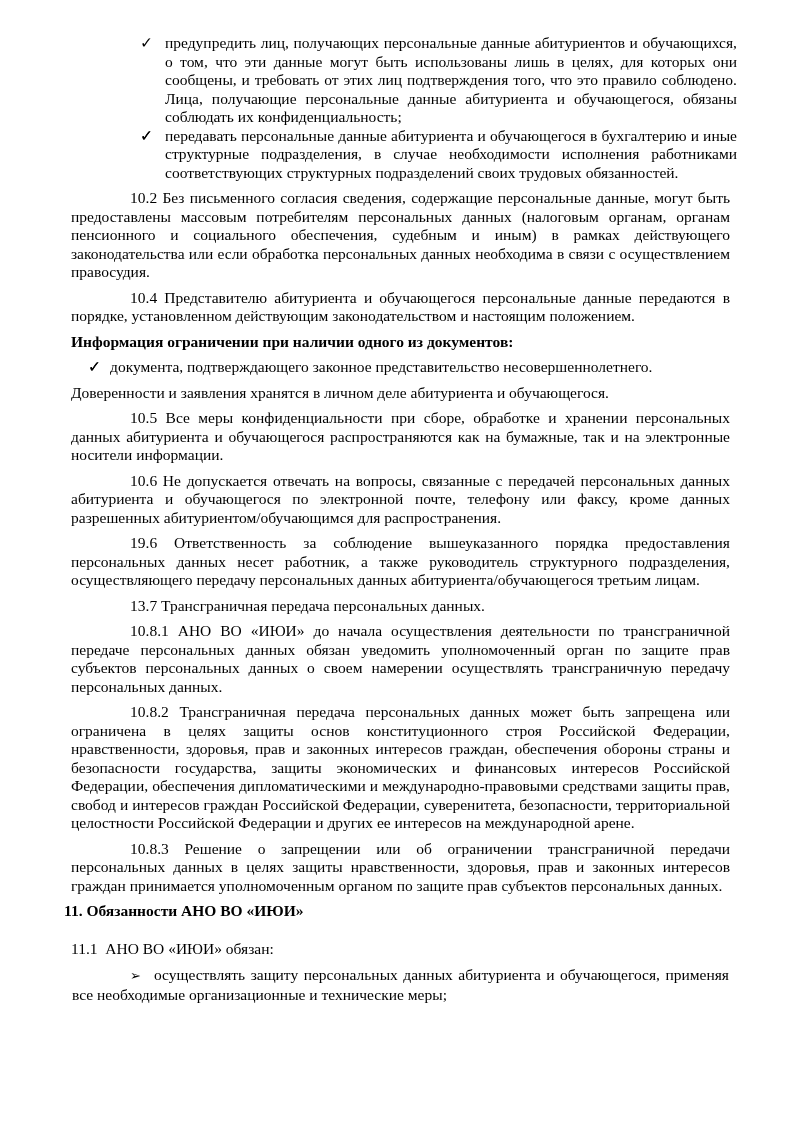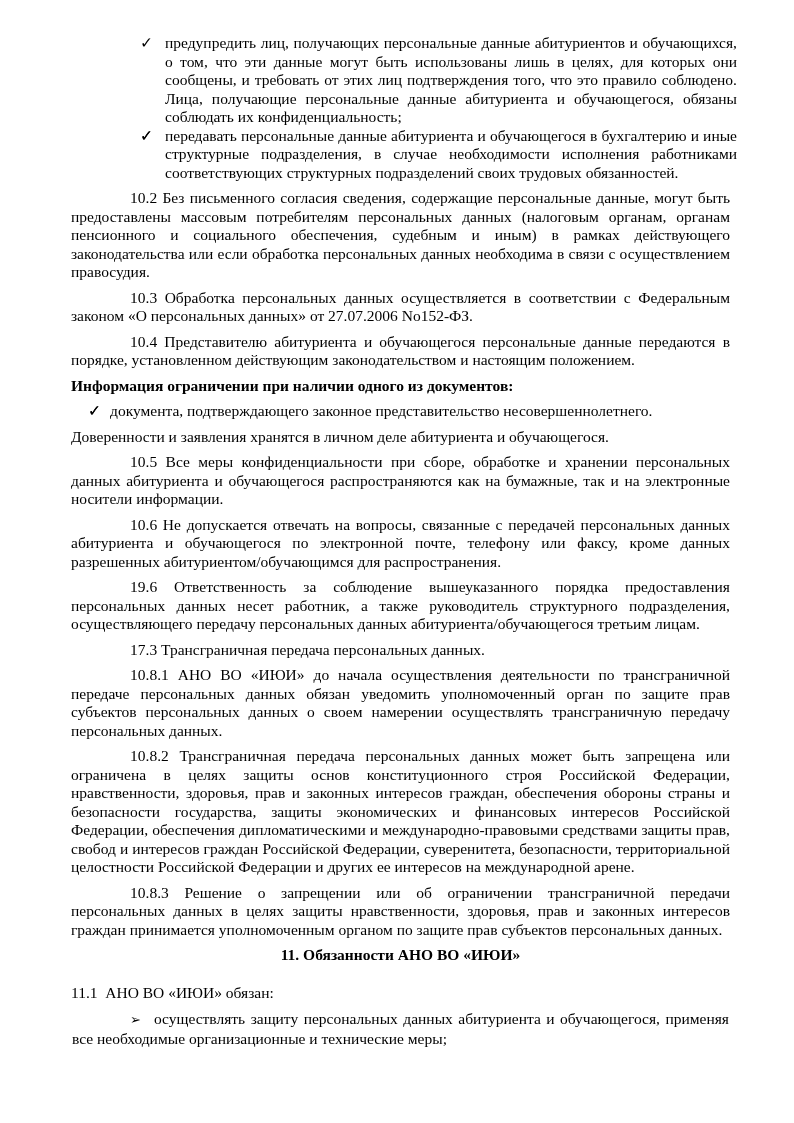--- a/index.html
+++ b/index.html
@@ -43,21 +43,21 @@
     top: 0;
   }
   .checklist-inner .check-item {
     padding-left: 46px;
   }
   .checklist-inner .check-item .marker {
     left: 24px;
   }
   .heading-center {
     margin: 7px 0 19px 0;
-    text-align: center;
+    text-align: left;
     font-weight: bold;
     text-indent: 0;
   }
   .pre {
     white-space: pre-wrap;
   }
   .arrow-item {
     margin: 8px;
     text-align: justify;
     text-indent: 29px;
@@ -81,41 +81,40 @@
     <div class="check-item">
       <span class="marker">✓</span>
     </div>
     <div class="check-item">
       <span class="marker">✓</span>
       <span>передавать персональные данные абитуриента и обучающегося в бухгалтерию и иные структурные подразделения, в случае необходимости исполнения работниками соответствующих структурных подразделений своих трудовых обязанностей.</span>
     </div>
   </div>
 
   <p class="para">10.2 Без письменного согласия сведения, содержащие персональные данные, могут быть предоставлены массовым потребителям персональных данных (налоговым органам, органам пенсионного и социального обеспечения, судебным и иным) в рамках действующего законодательства или если обработка персональных данных необходима в связи с осуществлением правосудия.</p>
-  <p class="para">10.3 Обработка персональных данных осуществляется в соответствии с Федеральным законом «О персональных данных» от 27.07.2006 No152-ФЗ.</p>
   <p class="para">10.4 Представителю абитуриента и обучающегося персональные данные передаются в порядке, установленном действующим законодательством и настоящим положением.</p>
 
   <p class="para flush bold">Информация ограничении при наличии одного из документов:</p>
 
   <div class="checklist checklist-inner">
     <div class="check-item">
       <span class="marker">✓</span>
     </div>
     <div class="check-item">
       <span class="marker">✓</span>
       <span>документа, подтверждающего законное представительство несовершеннолетнего.</span>
     </div>
   </div>
 
   <p class="para flush">Доверенности и заявления хранятся в личном деле абитуриента и обучающегося.</p>
 
   <p class="para">10.5 Все меры конфиденциальности при сборе, обработке и хранении персональных данных абитуриента и обучающегося распространяются как на бумажные, так и на электронные носители информации.</p>
   <p class="para">10.6 Не допускается отвечать на вопросы, связанные с передачей персональных данных абитуриента и обучающегося по электронной почте, телефону или факсу, кроме данных разрешенных абитуриентом/обучающимся для распространения.</p>
   <p class="para">19.6 Ответственность за соблюдение вышеуказанного порядка предоставления персональных данных несет работник, а также руководитель структурного подразделения, осуществляющего передачу персональных данных абитуриента/обучающегося третьим лицам.</p>
-  <p class="para">17.3 Трансграничная передача персональных данных.</p>
+  <p class="para">13.7 Трансграничная передача персональных данных.</p>
   <p class="para">10.8.1 АНО ВО «ИЮИ» до начала осуществления деятельности по трансграничной передаче персональных данных обязан уведомить уполномоченный орган по защите прав субъектов персональных данных о своем намерении осуществлять трансграничную передачу персональных данных.</p>
   <p class="para">10.8.2 Трансграничная передача персональных данных может быть запрещена или ограничена в целях защиты основ конституционного строя Российской Федерации, нравственности, здоровья, прав и законных интересов граждан, обеспечения обороны страны и безопасности государства, защиты экономических и финансовых интересов Российской Федерации, обеспечения дипломатическими и международно-правовыми средствами защиты прав, свобод и интересов граждан Российской Федерации, суверенитета, безопасности, территориальной целостности Российской Федерации и других ее интересов на международной арене.</p>
   <p class="para">10.8.3 Решение о запрещении или об ограничении трансграничной передачи персональных данных в целях защиты нравственности, здоровья, прав и законных интересов граждан принимается уполномоченным органом по защите прав субъектов персональных данных.</p>
 
   <p class="heading-center">11. Обязанности АНО ВО «ИЮИ»</p>
 
   <p class="para flush pre">11.1  АНО ВО «ИЮИ» обязан:</p>
 
   <p class="arrow-item">
     <span class="marker">➢</span><span>осуществлять защиту персональных данных абитуриента и обучающегося, применяя все необходимые организационные и технические меры;</span>

